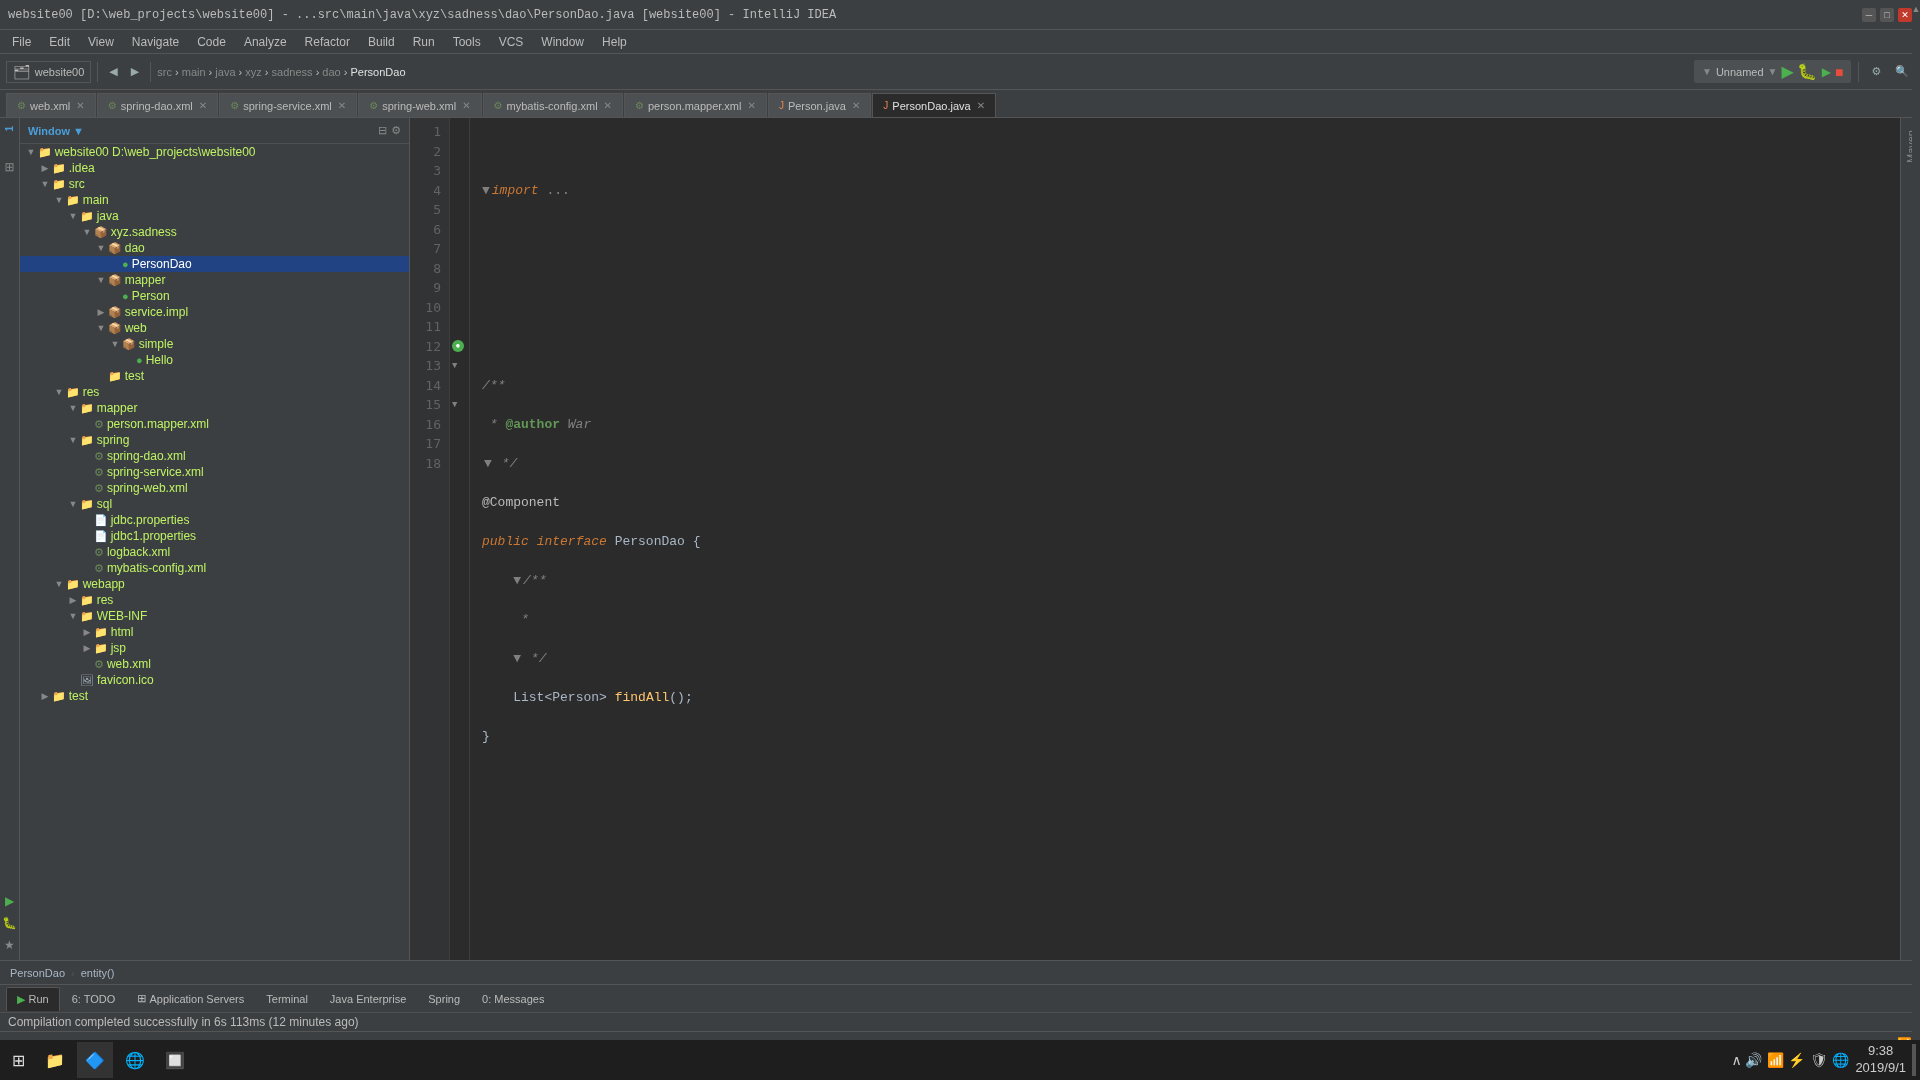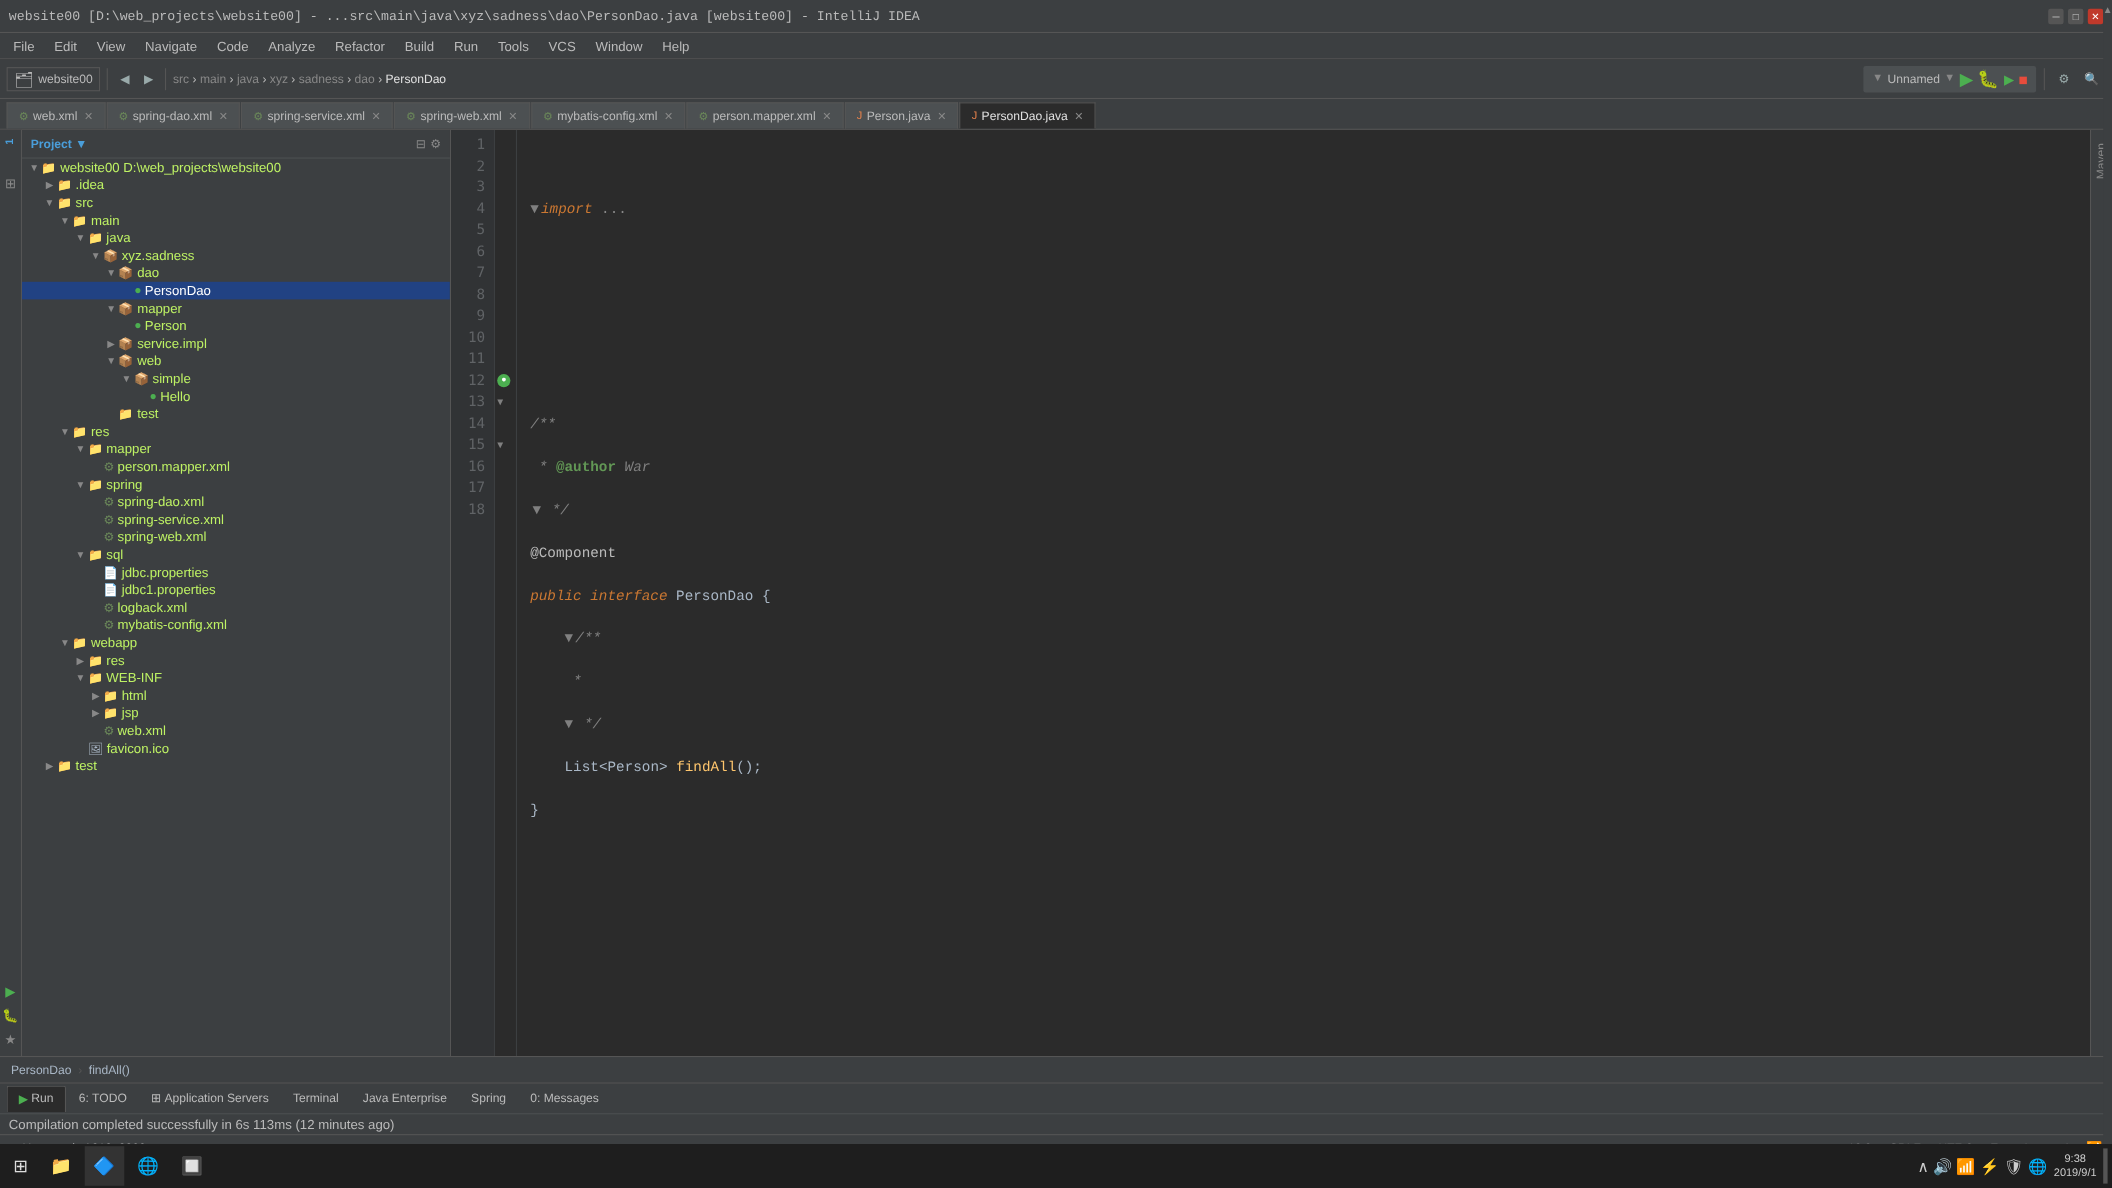--- a/index.html
+++ b/index.html
@@ -265,21 +265,21 @@
     .taskbar-btn { 
       height: 36px; padding: 0 8px;
       background: transparent; border: none; color: #ddd;
       cursor: pointer; display: flex; align-items: center; gap: 6px;
       font-size: 12px;
     }
     .taskbar-btn .tb-icon { font-size: 16px; }
     .taskbar-right { display: flex; align-items: center; gap: 6px; font-size: 11px; color: #ccc; }
     .systray { display: flex; align-items: center; gap: 4px; }
     .systray-icon { font-size: 14px; color: #ccc; }
-    .time-display { text-align: center; line-height: 1.3; font-size: 10px; }
+    .time-display { text-align: center; line-height: 1.3; font-size: 13px; }
 
     .line-num { display: block; }
 
     
     #compiler-status {
       background: #3c3f41;
       padding: 2px 8px;
       font-size: 12px;
       color: #bbb;
       border-top: 1px solid #4c5052;
@@ -398,21 +398,21 @@
     <div class="sidebar-icon" style="font-size:12px;">⊞</div>
     <div style="flex:1;"></div>
     <div class="sidebar-icon" style="font-size:12px;color:#4CAF50;">▶</div>
     <div class="sidebar-icon" style="font-size:12px;">🐛</div>
     <div class="sidebar-icon" style="font-size:12px;">★</div>
   </div>
 
   <div id="project-tree">
     <div id="project-tree-header">
       <div style="display:flex;align-items:center;gap:4px;">
-        <span style="font-size:11px;color:#4a9eda;font-weight:bold;">Project ▼</span>
+        <span style="font-size:11px;color:#4a9eda;font-weight:bold;">Window ▼</span>
       </div>
       <div class="tree-tools">
         <button class="tree-tool-btn">⊟</button>
         <button class="tree-tool-btn">⚙</button>
       </div>
     </div>
     <div id="tree-content" style="overflow-y:auto;height:100%;">
 
       <div class="tree-node">
         <span class="indent" style="width:4px;"></span>
@@ -740,21 +740,21 @@
       <div style="font-size:9px;color:#888;">▲</div>
       <div style="flex:1;"></div>
       <div style="font-size:9px;color:#888;">▼</div>
     </div>
   </div>
 </div>
 
 <div id="breadcrumb-bar">
   <span style="color:#a9b7c6;">PersonDao</span>
   <span class="breadcrumb-sep">›</span>
-  <span style="color:#a9b7c6;">findAll()</span>
+  <span style="color:#a9b7c6;">entity()</span>
 </div>
 
 <div id="bottom-panel">
   <div class="bottom-tab active">
     <span style="color:#4CAF50;">▶</span>
     <span>Run</span>
   </div>
   <div class="bottom-tab">
     <span>6: TODO</span>
   </div>

